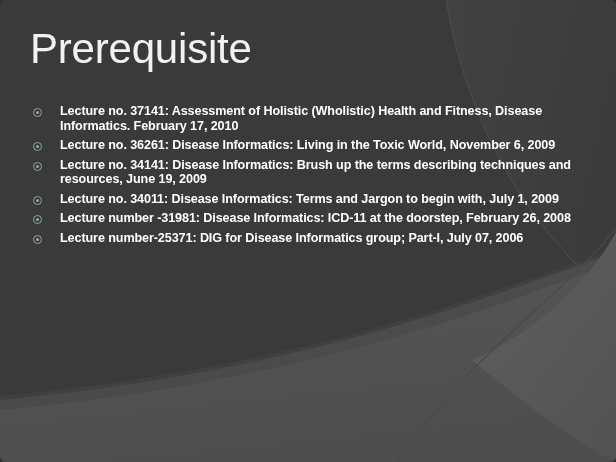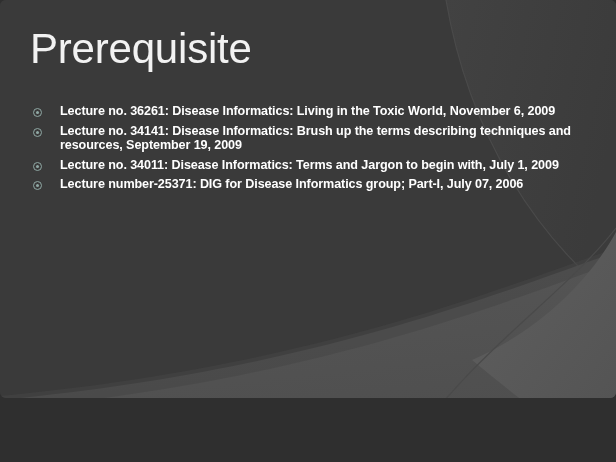--- a/index.html
+++ b/index.html
@@ -3,21 +3,21 @@
 <meta charset="utf-8">
 <style>
   html, body {
     margin: 0;
     padding: 0;
     background: #2f2f2f;
   }
   #slide {
     position: relative;
     width: 616px;
-    height: 398px;
+    height: 462px;
     overflow: hidden;
     background: #3a3a3a;
     font-family: "Liberation Sans", sans-serif;
     border-radius: 6px;
     -webkit-font-smoothing: antialiased;
   }
 
   
   .bg-layer {
     position: absolute;
@@ -118,37 +118,45 @@
 
       <path d="M616,462 L616,232 C590,280 540,330 472,360 C520,400 570,438 616,462 Z" fill="url(#gradBottomRight)"></path>
       <path d="M616,228 C560,300 470,352 398,462" fill="none" stroke="#4a4a4a" stroke-width="1.2"></path>
     </svg>
   </div>
 
   <div id="title">Prerequisite</div>
 
   <div id="bullets">
 
+    <div class="bullet-row">
+      <span class="bullet-mark"></span>
+      <span class="bullet-text">Lecture no. 37141: Assessment of Holistic (Wholistic) Health and Fitness, Disease Informatics. February 17, 2010</span>
+    </div>
 
     <div class="bullet-row">
       <span class="bullet-mark"></span>
       <span class="bullet-text">Lecture no. 36261: Disease Informatics: Living in the Toxic World, November 6, 2009</span>
     </div>
 
 
     <div class="bullet-row">
       <span class="bullet-mark"></span>
-      <span class="bullet-text">Lecture no. 34141: Disease Informatics: Brush up the terms describing techniques and resources, September 19, 2009</span>
+      <span class="bullet-text">Lecture no. 34141: Disease Informatics: Brush up the terms describing techniques and resources, June 19, 2009</span>
     </div>
 
     <div class="bullet-row">
       <span class="bullet-mark"></span>
       <span class="bullet-text">Lecture no. 34011: Disease Informatics: Terms and Jargon to begin with, July 1, 2009</span>
     </div>
 
+    <div class="bullet-row">
+      <span class="bullet-mark"></span>
+      <span class="bullet-text">Lecture number -31981: Disease Informatics: ICD-11 at the doorstep, February 26, 2008</span>
+    </div>
 
 
 
 
     <div class="bullet-row">
       <span class="bullet-mark"></span>
       <span class="bullet-text">Lecture number-25371: DIG for Disease Informatics group; Part-I, July 07, 2006</span>
     </div>
 
   </div>

